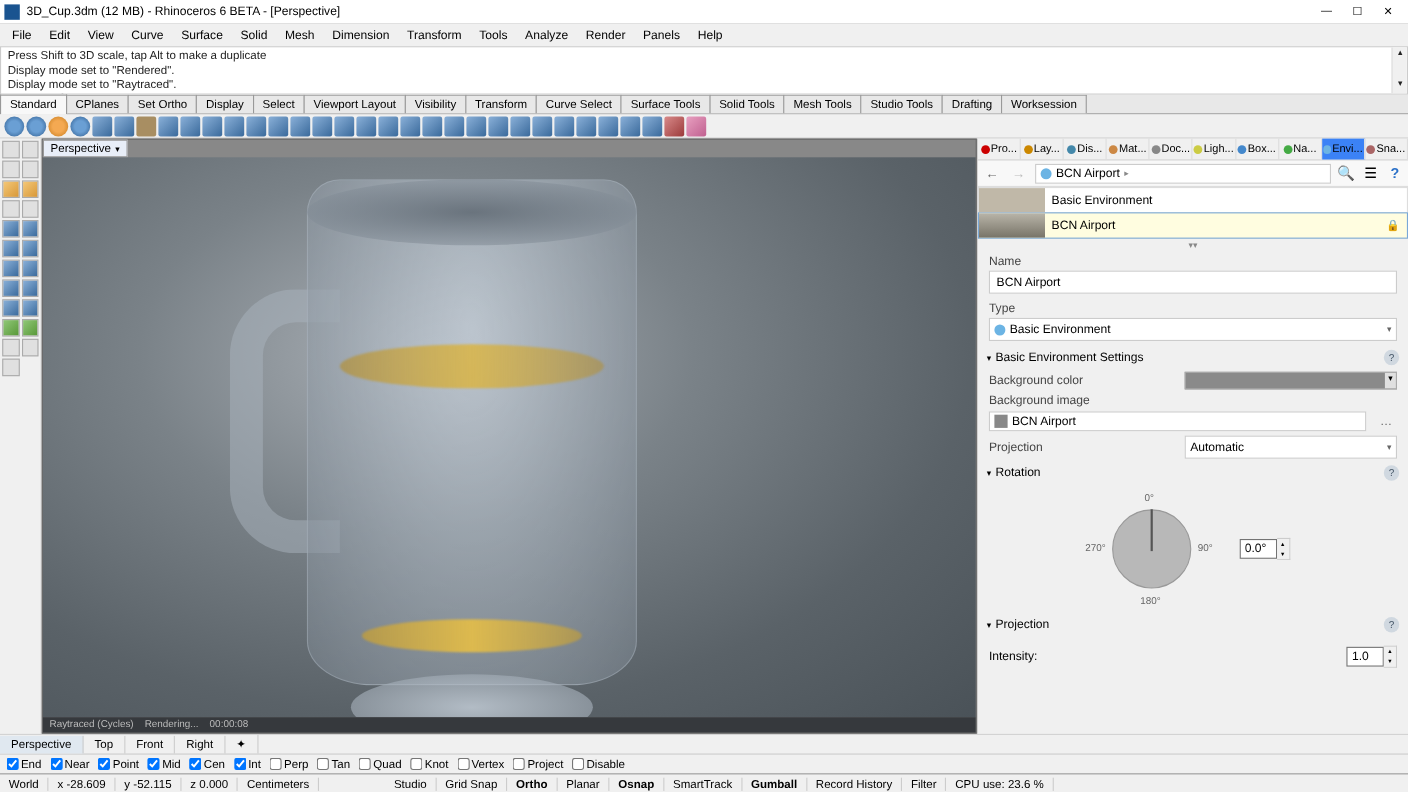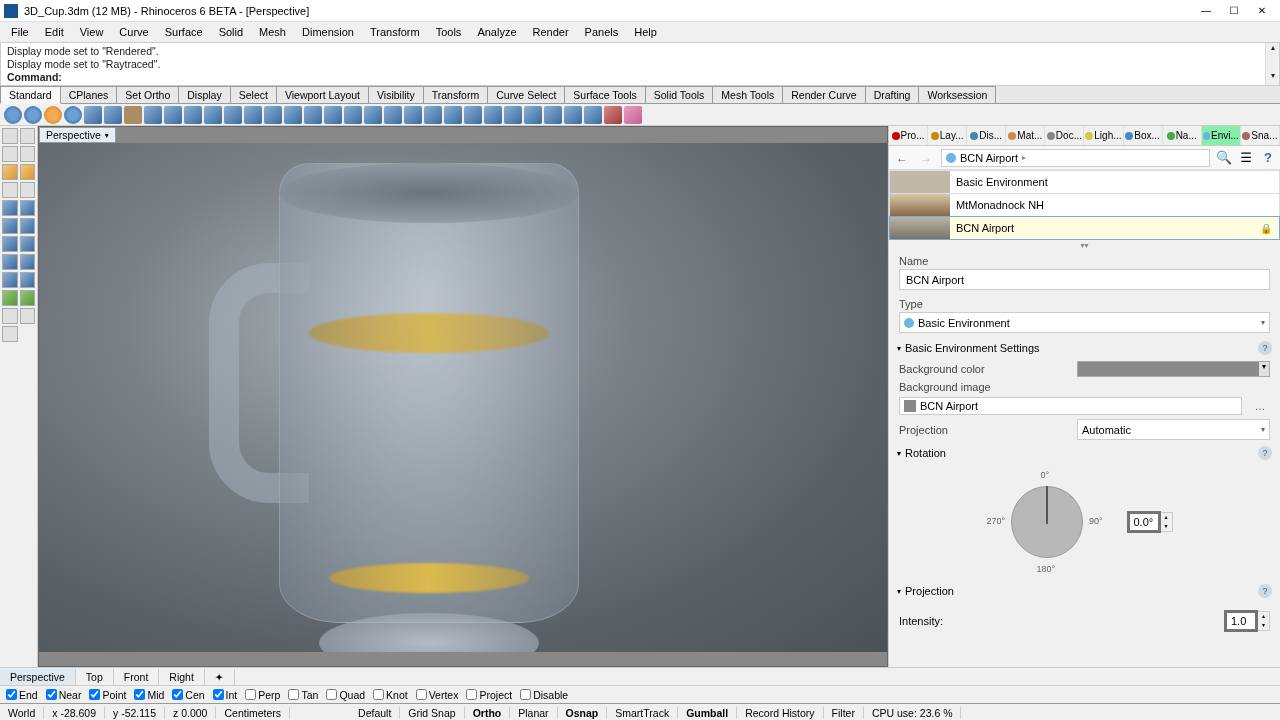--- a/index.html
+++ b/index.html
@@ -50,21 +50,21 @@
 .cup-gold1 { position: absolute; left: 130px; top: 150px; width: 240px; height: 40px; background: linear-gradient(90deg, rgba(180,140,40,0.6), rgba(220,180,60,0.8), rgba(180,140,40,0.5)); border-radius: 50%; filter: blur(1px); }
 .cup-gold2 { position: absolute; left: 150px; top: 400px; width: 200px; height: 30px; background: linear-gradient(90deg, rgba(200,160,50,0.7), rgba(230,190,70,0.9), rgba(200,160,50,0.6)); border-radius: 50%; filter: blur(1px); }
 .cup-base { position: absolute; left: 140px; top: 450px; width: 220px; height: 60px; background: radial-gradient(ellipse, rgba(200,210,220,0.8), rgba(140,150,160,0.6)); border-radius: 50%; }
 .cup-handle { position: absolute; left: 30px; top: 100px; width: 100px; height: 240px; border: 30px solid rgba(170,180,190,0.5); border-right: none; border-radius: 60px 0 0 60px; }
 .vpstatus { position: absolute; bottom: 0; left: 0; right: 0; height: 14px; background: rgba(40,44,48,0.85); color: #bbb; font-size: 9px; padding: 1px 6px; display: flex; gap: 10px; }
 
 .rightpanel { width: 392px; background: #f0f0f0; border-left: 1px solid #ccc; display: flex; flex-direction: column; }
 .rtabs { height: 20px; display: flex; font-size: 10px; border-bottom: 1px solid #ccc; }
 .rtabs .rt { flex: 1; display: flex; align-items: center; justify-content: center; gap: 1px; padding: 2px 1px; border-right: 1px solid #ddd; cursor: default; overflow: hidden; white-space: nowrap; }
 .rtabs .rt .dot { width: 8px; height: 8px; border-radius: 4px; display: inline-block; }
-.rtabs .rt.active { background: #86efac; }
+.rtabs .rt.active { background: #3b82f6; }
 
 .breadcrumb { height: 24px; display: flex; align-items: center; padding: 0 4px; gap: 6px; background: #f8f8f8; border-bottom: 1px solid #ddd; }
 .breadcrumb .navbtn { width: 18px; height: 18px; display: flex; align-items: center; justify-content: center; color: #666; font-size: 12px; }
 .breadcrumb .bcbox { flex: 1; border: 1px solid #ccc; background: #fff; height: 18px; display: flex; align-items: center; padding: 0 4px; gap: 4px; font-size: 11px; }
 .breadcrumb .bicon { width: 10px; height: 10px; background: #6cb4e4; border-radius: 5px; }
 .breadcrumb .hicon { width: 16px; height: 16px; display: flex; align-items: center; justify-content: center; font-size: 13px; }
 .breadcrumb .hicon.blue { color:#2a70c8; font-weight:bold; }
 
 .envlist { border-bottom: 1px solid #ccc; }
 .envitem { height: 24px; display: flex; align-items: center; border: 1px solid #ddd; background: #fff; margin-bottom: -1px; cursor: default; }
@@ -97,21 +97,21 @@
 .imgselect { flex: 1; border: 1px solid #ccc; background: #fff; padding: 2px 4px; display: flex; align-items: center; gap: 4px; }
 .imgselect .iicon { width: 12px; height: 12px; background: #888; }
 .dotsbtn { width: 20px; text-align: center; font-size: 11px; color: #666; }
 
 .rotwidget { display: flex; align-items: center; justify-content: center; padding: 8px 20px; gap: 30px; }
 .dial { width: 100px; height: 100px; position: relative; }
 .dial .circle { position: absolute; left: 14px; top: 14px; width: 72px; height: 72px; border-radius: 36px; background: #b8b8b8; border: 1px solid #999; }
 .dial .hand { position: absolute; left: 49px; top: 14px; width: 2px; height: 38px; background: #555; }
 .dial .lb { position: absolute; font-size: 9px; color: #666; }
 .rotspin { display: flex; align-items: center; }
-.rotspin input { width: 34px; border: 3px solid #737373; padding: 2px 4px; font-size: 11px; text-align: left; }
+.rotspin input { width: 34px; border: 1px solid #737373; padding: 2px 4px; font-size: 11px; text-align: left; }
 .spinbtn { width: 12px; display: flex; flex-direction: column; border: 1px solid #ccc; border-left: none; }
 .spinbtn span { height: 9px; font-size: 6px; text-align: center; background: #f0f0f0; }
 
 .vptabs { height: 18px; background: #f0f0f0; display: flex; align-items: center; font-size: 10.5px; border-top: 1px solid #ccc; }
 .vptabs .vt { padding: 2px 10px; border-right: 1px solid #ccc; cursor: default; }
 .vptabs .vt.active { background: #e0e8f0; }
 
 .snapbar { height: 18px; background: #f0f0f0; display: flex; align-items: center; gap: 8px; padding: 0 6px; font-size: 10.5px; border-top: 1px solid #ccc; }
 .snapbar label { display: flex; align-items: center; gap: 2px; }
 .snapbar input[type=checkbox] { width: 11px; height: 11px; }
@@ -142,20 +142,21 @@
   <span>Dimension</span>
   <span>Transform</span>
   <span>Tools</span>
   <span>Analyze</span>
   <span>Render</span>
   <span>Panels</span>
   <span>Help</span>
 </div>
 
 <div class="cmdhistory">
+  <div class="line">Press Shift to 3D scale, tap Alt to make a duplicate</div>
   <div class="line">Display mode set to "Rendered".</div>
   <div class="line">Display mode set to "Raytraced".</div>
   <div class="line"><b>Command:</b></div>
   <div class="scroll">
     <div class="up">▴</div>
     <div class="dn">▾</div>
   </div>
 </div>
 
 <div class="tabbar">
@@ -164,21 +165,21 @@
   <div class="tab">Set Ortho</div>
   <div class="tab">Display</div>
   <div class="tab">Select</div>
   <div class="tab">Viewport Layout</div>
   <div class="tab">Visibility</div>
   <div class="tab">Transform</div>
   <div class="tab">Curve Select</div>
   <div class="tab">Surface Tools</div>
   <div class="tab">Solid Tools</div>
   <div class="tab">Mesh Tools</div>
-  <div class="tab">Render Curve</div>
+  <div class="tab">Studio Tools</div>
   <div class="tab">Drafting</div>
   <div class="tab">Worksession</div>
 </div>
 
 <div class="iconrow">
   <span class="iconbtn"></span>
   <span class="iconbtn"></span>
   <span class="iconbtn orange"></span>
   <span class="iconbtn"></span>
   <span class="iconbtn cube"></span>
@@ -271,20 +272,25 @@
     <div class="vprender">
       <div class="cup">
         <div class="cup-handle"></div>
         <div class="cup-body"></div>
         <div class="cup-top"></div>
         <div class="cup-gold1"></div>
         <div class="cup-gold2"></div>
         <div class="cup-base"></div>
       </div>
     </div>
+    <div class="vpstatus">
+      <span>Raytraced (Cycles)</span>
+      <span>Rendering...</span>
+      <span>00:00:08</span>
+    </div>
   </div>
 
   <div class="rightpanel">
     <div class="rtabs">
       <div class="rt">
           <span class="dot" style="background:#c00"></span>
           <span>Pro...</span>
         </div>
       <div class="rt">
           <span class="dot" style="background:#c80"></span>
@@ -334,24 +340,20 @@
       </div>
       <div class="hicon">🔍</div>
       <div class="hicon">☰</div>
       <div class="hicon blue">?</div>
     </div>
 
     <div class="envlist">
       <div class="envitem">
         <div class="thumb basicenv"></div>
         <span>Basic Environment</span>
-      </div>
-      <div class="envitem">
-        <div class="thumb mt"></div>
-        <span>MtMonadnock NH</span>
       </div>
       <div class="envitem selected">
         <div class="thumb bcn"></div>
         <span>BCN Airport</span>
         <span class="lock">🔒</span>
       </div>
     </div>
     <div class="chev">▾▾</div>
 
     <div class="propsection">
@@ -461,21 +463,21 @@
   <label><input type="checkbox" style=""> Disable</label>
 </div>
 
 <div class="statusbar">
   <div class="cell">World</div>
   <div class="cell">x -28.609</div>
   <div class="cell">y -52.115</div>
   <div class="cell">z 0.000</div>
   <div class="cell">Centimeters</div>
   <div class="cell" style="width:60px"></div>
-  <div class="cell">Default</div>
+  <div class="cell">Studio</div>
   <div class="cell">Grid Snap</div>
   <div class="cell" style="font-weight:bold">Ortho</div>
   <div class="cell">Planar</div>
   <div class="cell" style="font-weight:bold">Osnap</div>
   <div class="cell">SmartTrack</div>
   <div class="cell" style="font-weight:bold">Gumball</div>
   <div class="cell">Record History</div>
   <div class="cell">Filter</div>
   <div class="cell">CPU use: 23.6 %</div>
   <div class="spacer"></div>

